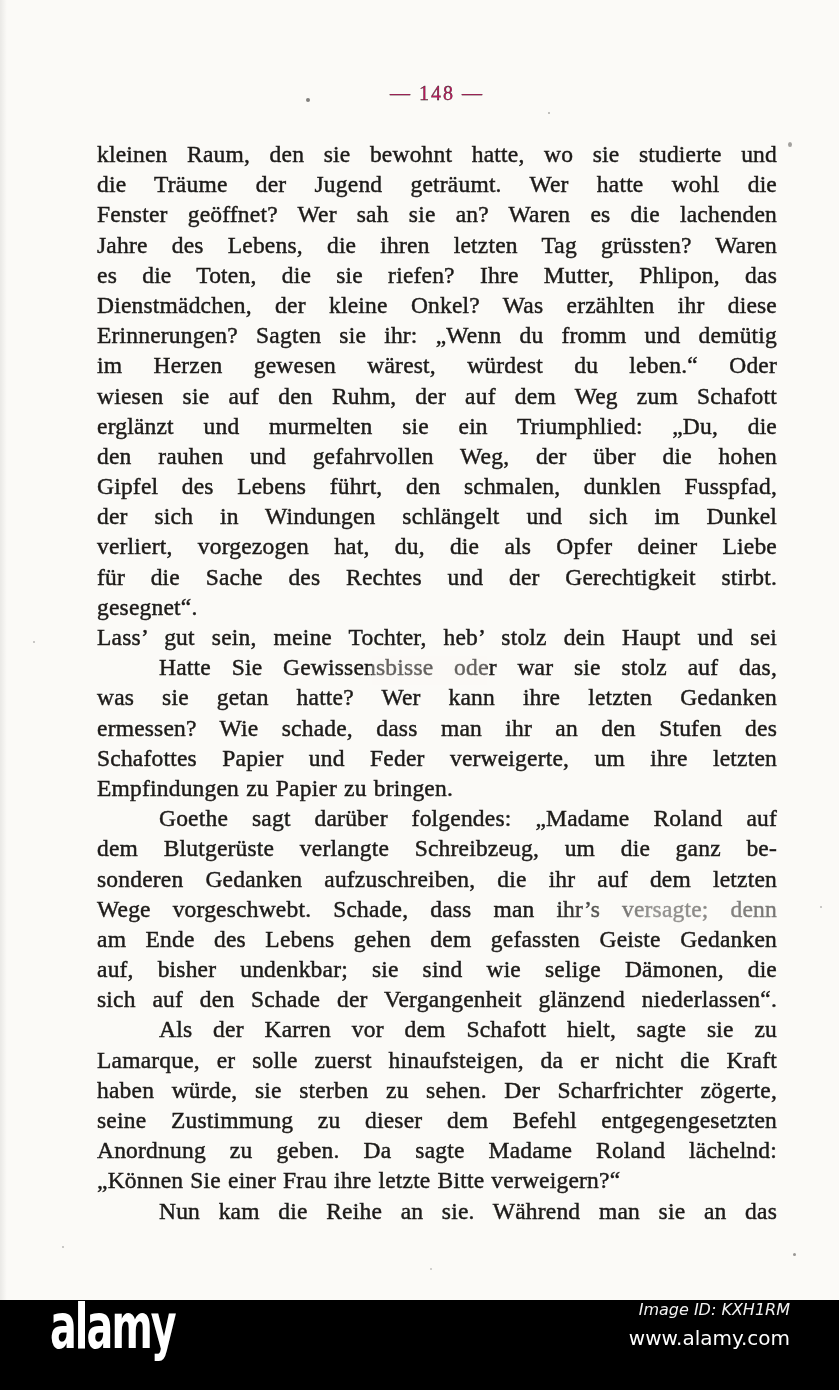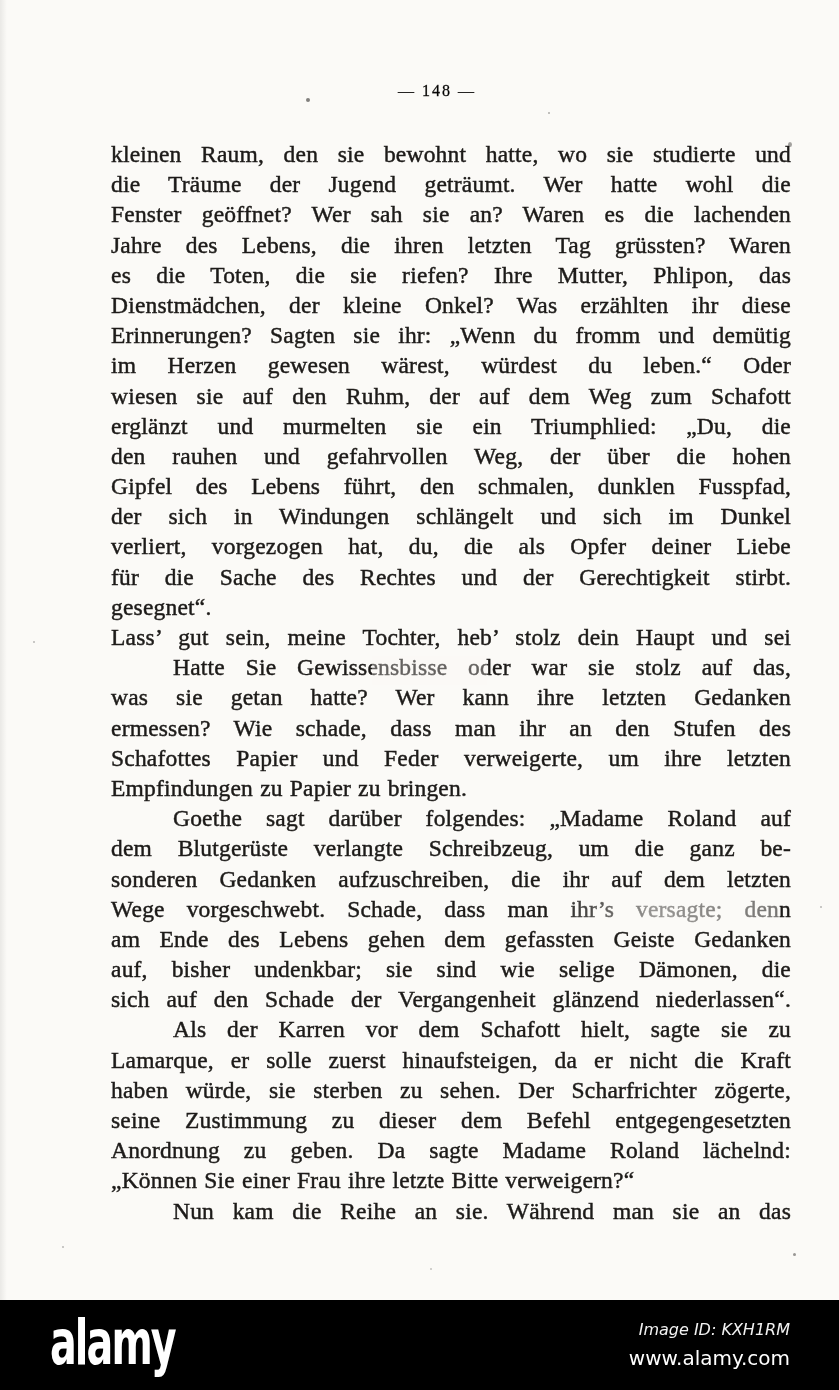--- a/index.html
+++ b/index.html
@@ -19,28 +19,28 @@
     position: absolute;
     left: 0; top: 0;
     width: 7px; height: 1390px;
     background: linear-gradient(to right, rgba(0,0,0,0.07), rgba(0,0,0,0));
   }
   .page-number {
     position: absolute;
     left: 97px; top: 82px;
     width: 680px;
     text-align: center;
-    font-size: 16px;
+    font-size: 20px;
     letter-spacing: 2px;
-    color: #000000;
+    color: #be185d;
     -webkit-text-stroke: 0.3px #1d1b19;
   }
   .text-block {
     position: absolute;
-    left: 111px; top: 139px;
+    left: 97px; top: 139px;
     width: 680px;
     color: #1d1b19;
   }
   .line {
     font-size: 23.5px;
     line-height: 30.2px;
     height: 30.2px;
     white-space: nowrap;
     text-align: justify;
     text-align-last: justify;
@@ -74,21 +74,21 @@
   .sp5 { left: 820px; top: 906px; width: 2px; height: 2px; background: rgba(30,28,26,0.3); }
   .sp6 { left: 793px; top: 1253px; width: 3px; height: 3px; background: rgba(30,28,26,0.45); }
   .sp7 { left: 62px;  top: 1246px; width: 2px; height: 2px; background: rgba(30,28,26,0.3); }
   .sp8 { left: 430px; top: 1268px; width: 2px; height: 2px; background: rgba(30,28,26,0.25); }
   .watermark-bar {
     position: absolute;
     left: 0; top: 1300px;
     width: 839px; height: 90px;
     background: #000000;
     display: flex;
-    align-items: center;
+    align-items: flex-start;
     justify-content: space-between;
     padding: 0 49px 0 50px;
   }
   .alamy-logo {
     color: #ffffff;
     font-family: "DejaVu Sans", sans-serif;
     font-weight: bold;
     font-size: 62px;
     line-height: 1;
     letter-spacing: -3px;

